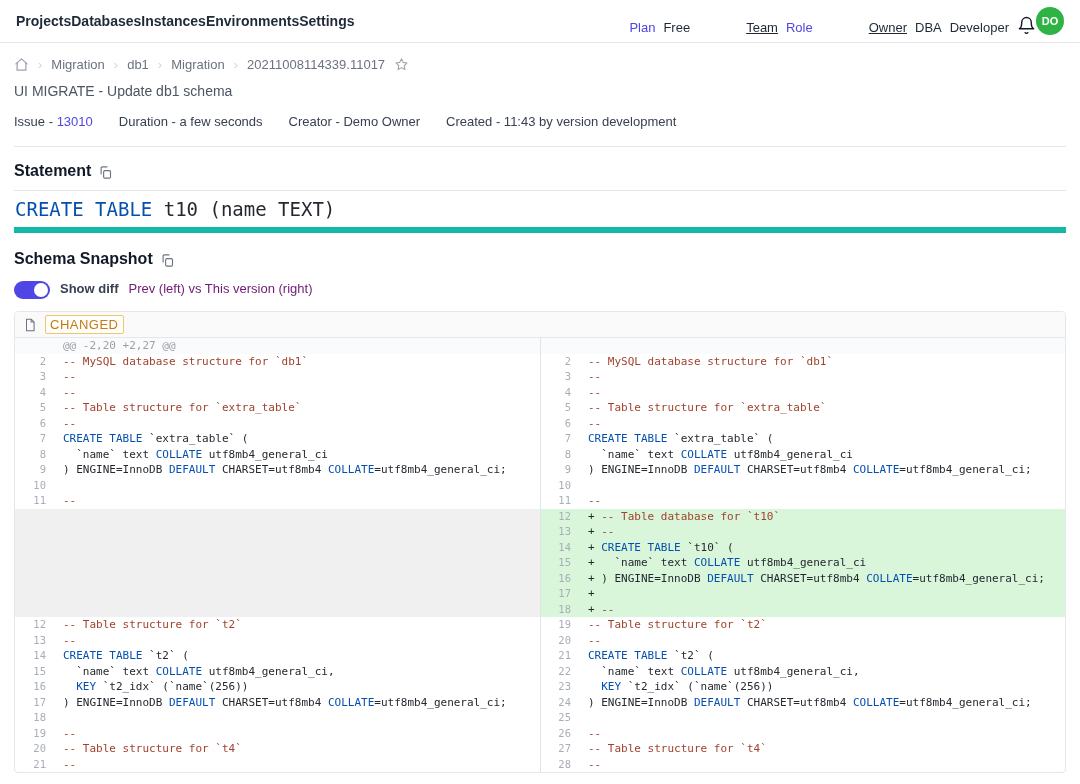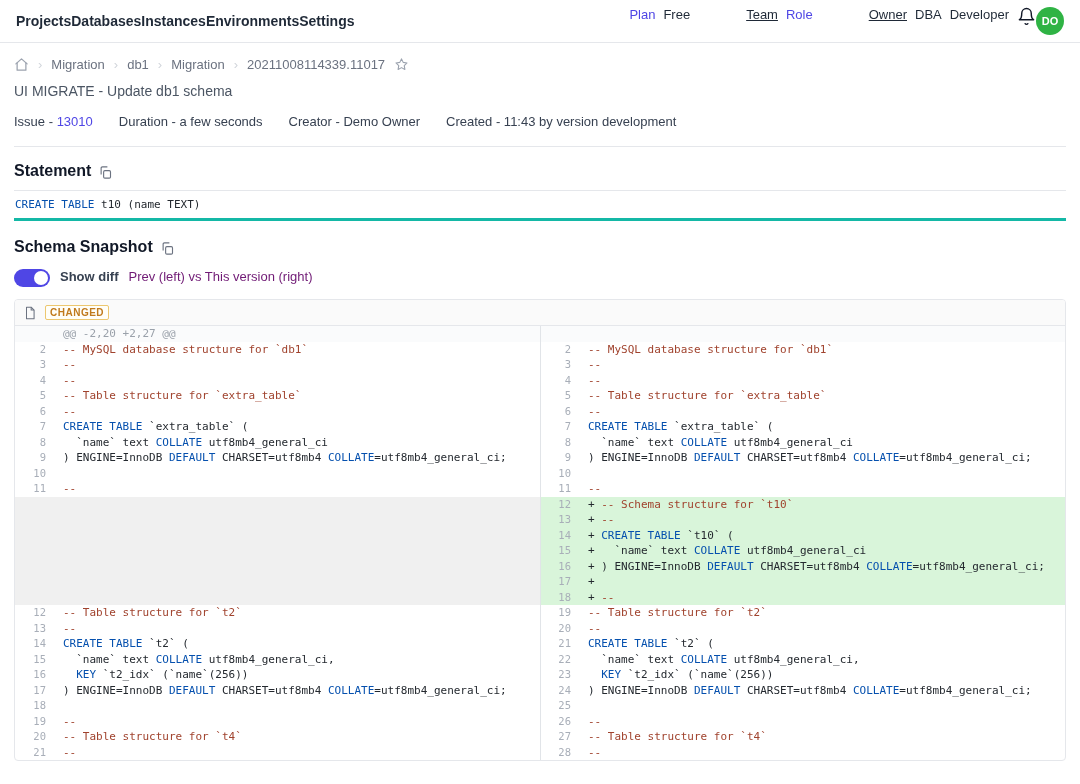--- a/index.html
+++ b/index.html
@@ -4,21 +4,21 @@
 <style>
   * { box-sizing: border-box; margin: 0; padding: 0; }
   html,body { width:1080px; height:784px; overflow:hidden; background:#fff;
     font-family:"Liberation Sans", sans-serif; color:#1f2937; }
 
   
   .topnav { height:43px; display:flex; align-items:center; justify-content:space-between;
     padding:0 16px; border-bottom:1px solid #e5e7eb; }
   .nav-items { display:flex; }
   .nav-items a { font-size:14px; font-weight:600; color:#1f2937; text-decoration:none; cursor:pointer; }
-  .nav-right { display:flex; align-items:flex-start; font-size:13px; }
+  .nav-right { display:flex; align-items:flex-end; font-size:13px; }
   .lbl-accent { color:var(--accent); }
   .underl { text-decoration:underline; cursor:pointer;margin-left:48px; }
   .nav-right .grp { display:flex; gap:8px; align-items:center; }
   .nav-right .grp + .grp { margin-left:8px; }
   .bell { width:19px; height:19px; color:#111827; margin-left:8px; cursor:pointer; }
   .bell svg { width:100%; height:100%; }
   .avatar { width:28px; height:28px; border-radius:50%; background:var(--success);
     color:#fff; font-size:11px; font-weight:700; display:flex; align-items:center;
     justify-content:center; cursor:pointer; }
 
@@ -41,38 +41,38 @@
   .meta { margin-top:15px; display:flex; gap:26px; font-size:13px; color:#374151; }
   .meta a { color:var(--accent); text-decoration:none; cursor:pointer; }
   .divider { margin-top:17px; border-top:1px solid #e5e7eb; }
 
   
   .sec-head { display:flex; align-items:flex-end; gap:7px; }
   .sec-head h2 { font-size:16px; font-weight:700; color:#111827; }
   .copy-icn { width:15px; height:15px; color:#6b7280; cursor:pointer; }
   .copy-icn svg { width:100%; height:100%; }
   .statement-sec { margin-top:15px; }
-  .statement-box { margin-top:10px; border-top:1px solid #e5e7eb; border-bottom:3px solid #14b8a6;
-    padding:7px 1px; font-family:"DejaVu Sans Mono", monospace; font-size:11px; color:#24292f; }
+  .statement-box { margin-top:10px; border-top:1px solid #e5e7eb; border-bottom:6px solid #14b8a6;
+    padding:7px 1px; font-family:"DejaVu Sans Mono", monospace; font-size:19px; color:#24292f; }
   .snapshot-sec { margin-top:17px; }
   .toggle-row { margin-top:13px; display:flex; align-items:flex-start; gap:10px; font-size:13px; }
   .toggle { width:36px; height:18px; border-radius:9px; background:var(--accent);
     position:relative; cursor:pointer; flex:0 0 auto; }
   .toggle .knob { position:absolute; right:2px; top:2px; width:14px; height:14px;
     border-radius:50%; background:#fff; }
   .toggle-label { font-weight:600; color:#374151; }
   .toggle-hint { color:#701a75; }
 
   
   .diff-card { margin-top:12px; border:1px solid #e5e7eb; border-radius:4px; overflow:hidden; }
   .diff-head { height:26px; background:#fafafa; border-bottom:1px solid #e5e7eb;
     display:flex; align-items:center; gap:8px; padding:0 8px; }
   .file-icn { width:14px; height:14px; color:#6b7280; }
   .file-icn svg { width:100%; height:100%; }
-  .badge { font-size:10px; letter-spacing:.5px; font-weight:700; color:var(--badge);
+  .badge { font-size:13px; letter-spacing:.5px; font-weight:400; color:var(--badge);
     border:1px solid var(--badge-border); border-radius:2px; padding:1px 4px; background:#fffef8; }
 
   #diff-grid { display:grid; grid-template-columns:38px 1fr 38px 1fr;
     font-family:"DejaVu Sans Mono", monospace; font-size:11px; }
   .cell { height:15.5px; line-height:15.5px; white-space:pre; overflow:hidden; }
   .num { text-align:right; padding-right:7px; color:#a8aeb8; font-size:10.5px; }
   .code { padding-left:10px; color:#24292f; }
   .r-num { border-left:1px solid #e1e4e8; }
   .t-add { background:var(--added-bg); }
   .t-empty { background:#f0f0f0; }
@@ -232,21 +232,21 @@
           <div class="cell code"></div>
           <div class="cell num r-num">10</div>
           <div class="cell code"></div>
           <div class="cell num">11</div>
           <div class="cell code"><span class="tk-c">--</span></div>
           <div class="cell num r-num">11</div>
           <div class="cell code"><span class="tk-c">--</span></div>
           <div class="cell num t-empty"></div>
           <div class="cell code t-empty"></div>
           <div class="cell num r-num t-add">12</div>
-          <div class="cell code t-add"><span class="tk-t">+ </span><span class="tk-c">-- Schema structure for `t10`</span></div>
+          <div class="cell code t-add"><span class="tk-t">+ </span><span class="tk-c">-- Table database for `t10`</span></div>
           <div class="cell num t-empty"></div>
           <div class="cell code t-empty"></div>
           <div class="cell num r-num t-add">13</div>
           <div class="cell code t-add"><span class="tk-t">+ </span><span class="tk-c">--</span></div>
           <div class="cell num t-empty"></div>
           <div class="cell code t-empty"></div>
           <div class="cell num r-num t-add">14</div>
           <div class="cell code t-add"><span class="tk-t">+ </span><span class="tk-k">CREATE TABLE</span><span class="tk-t"> `t10` (</span></div>
           <div class="cell num t-empty"></div>
           <div class="cell code t-empty"></div>

